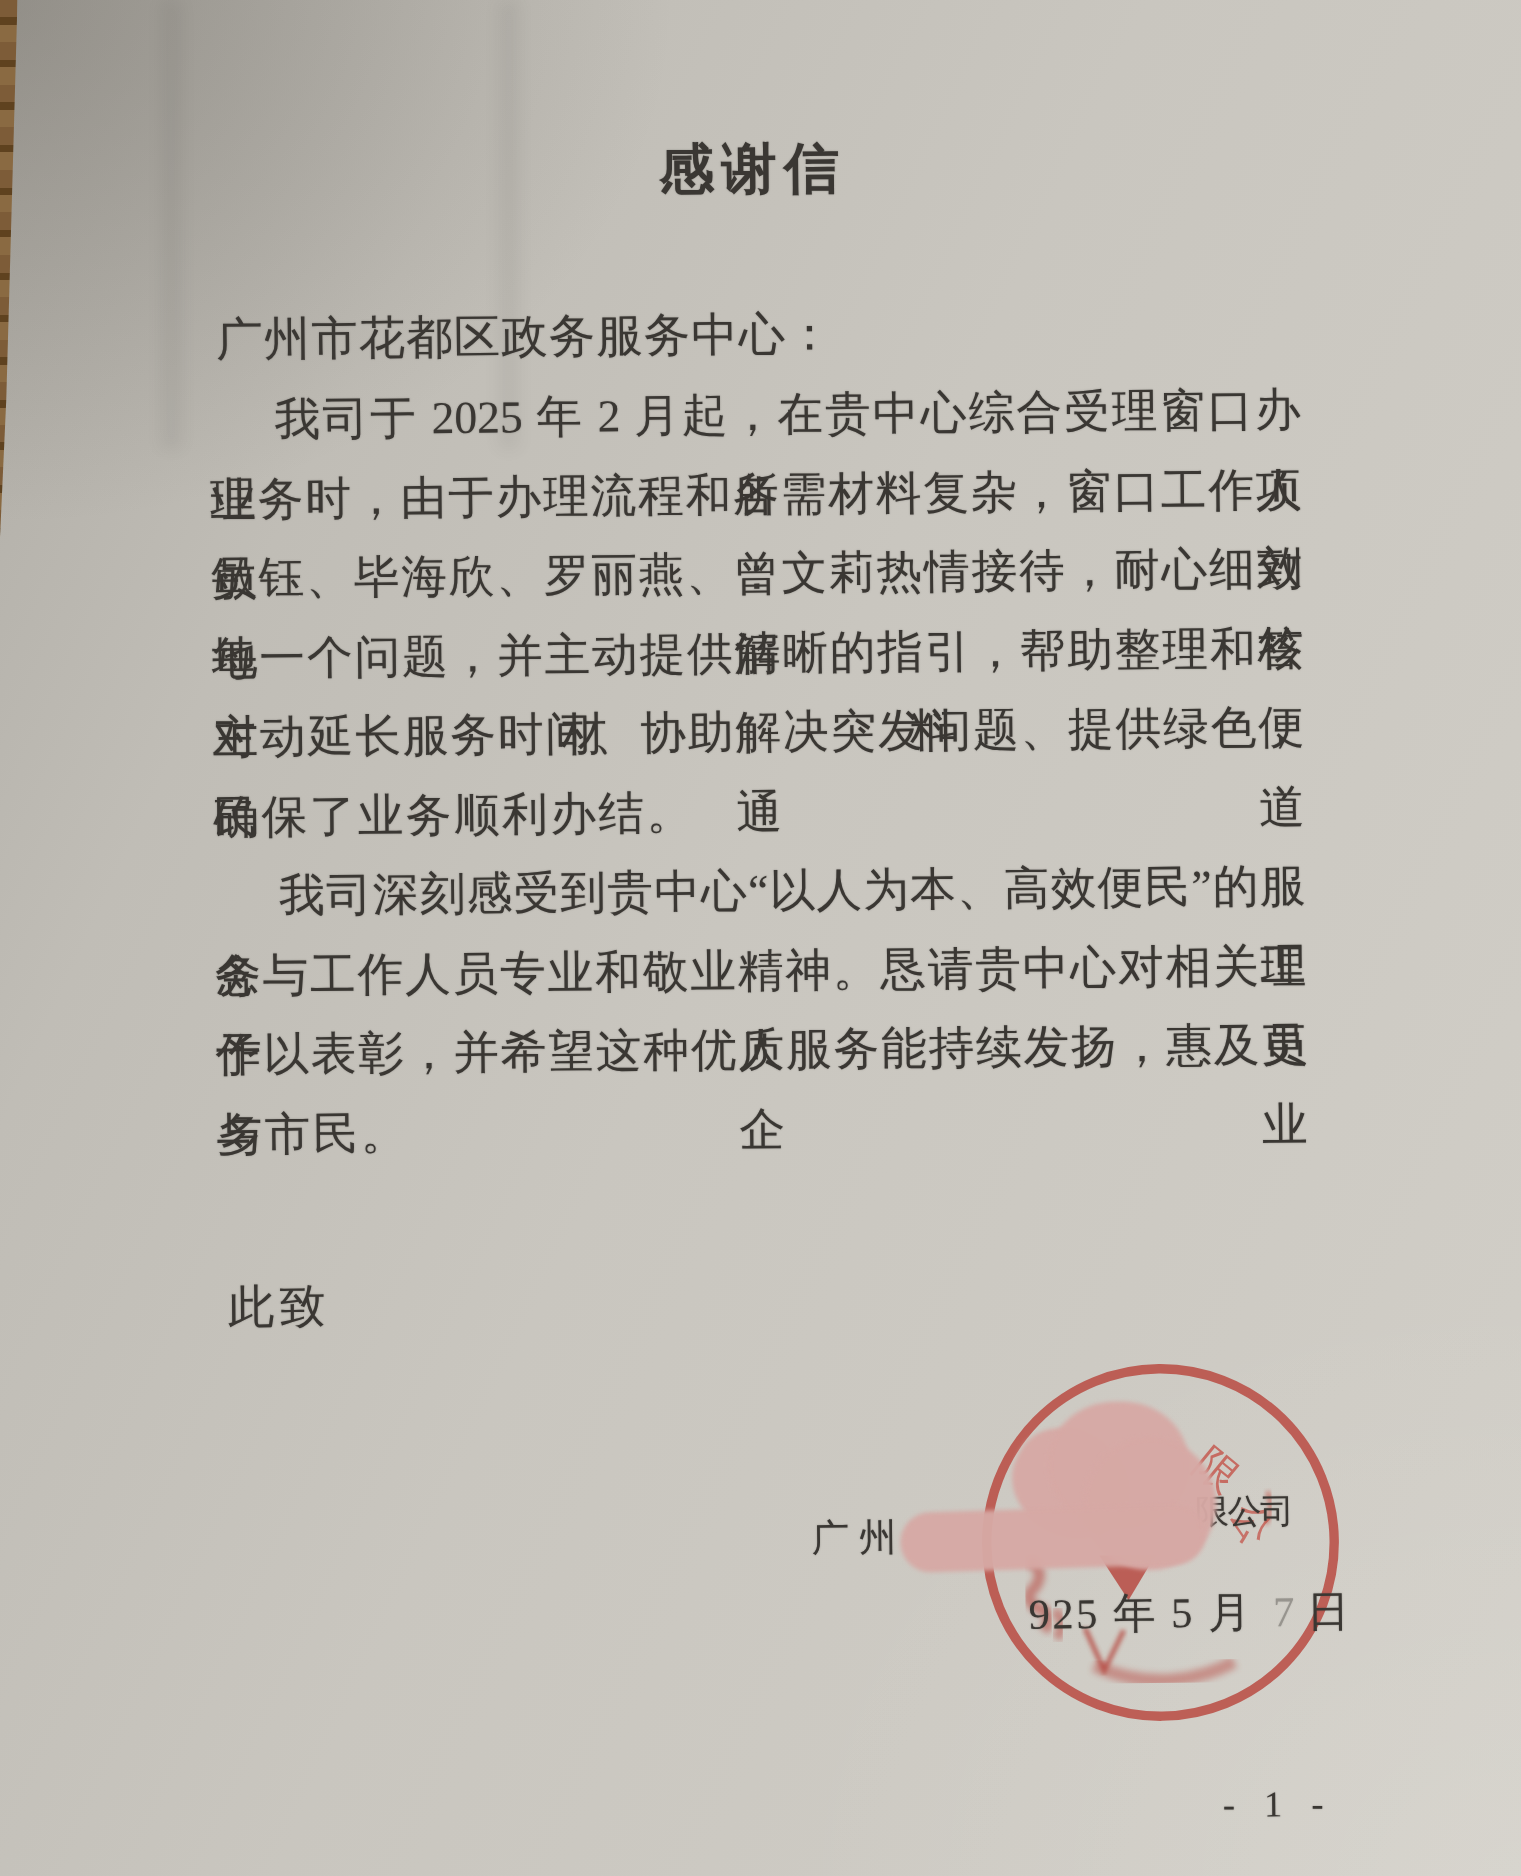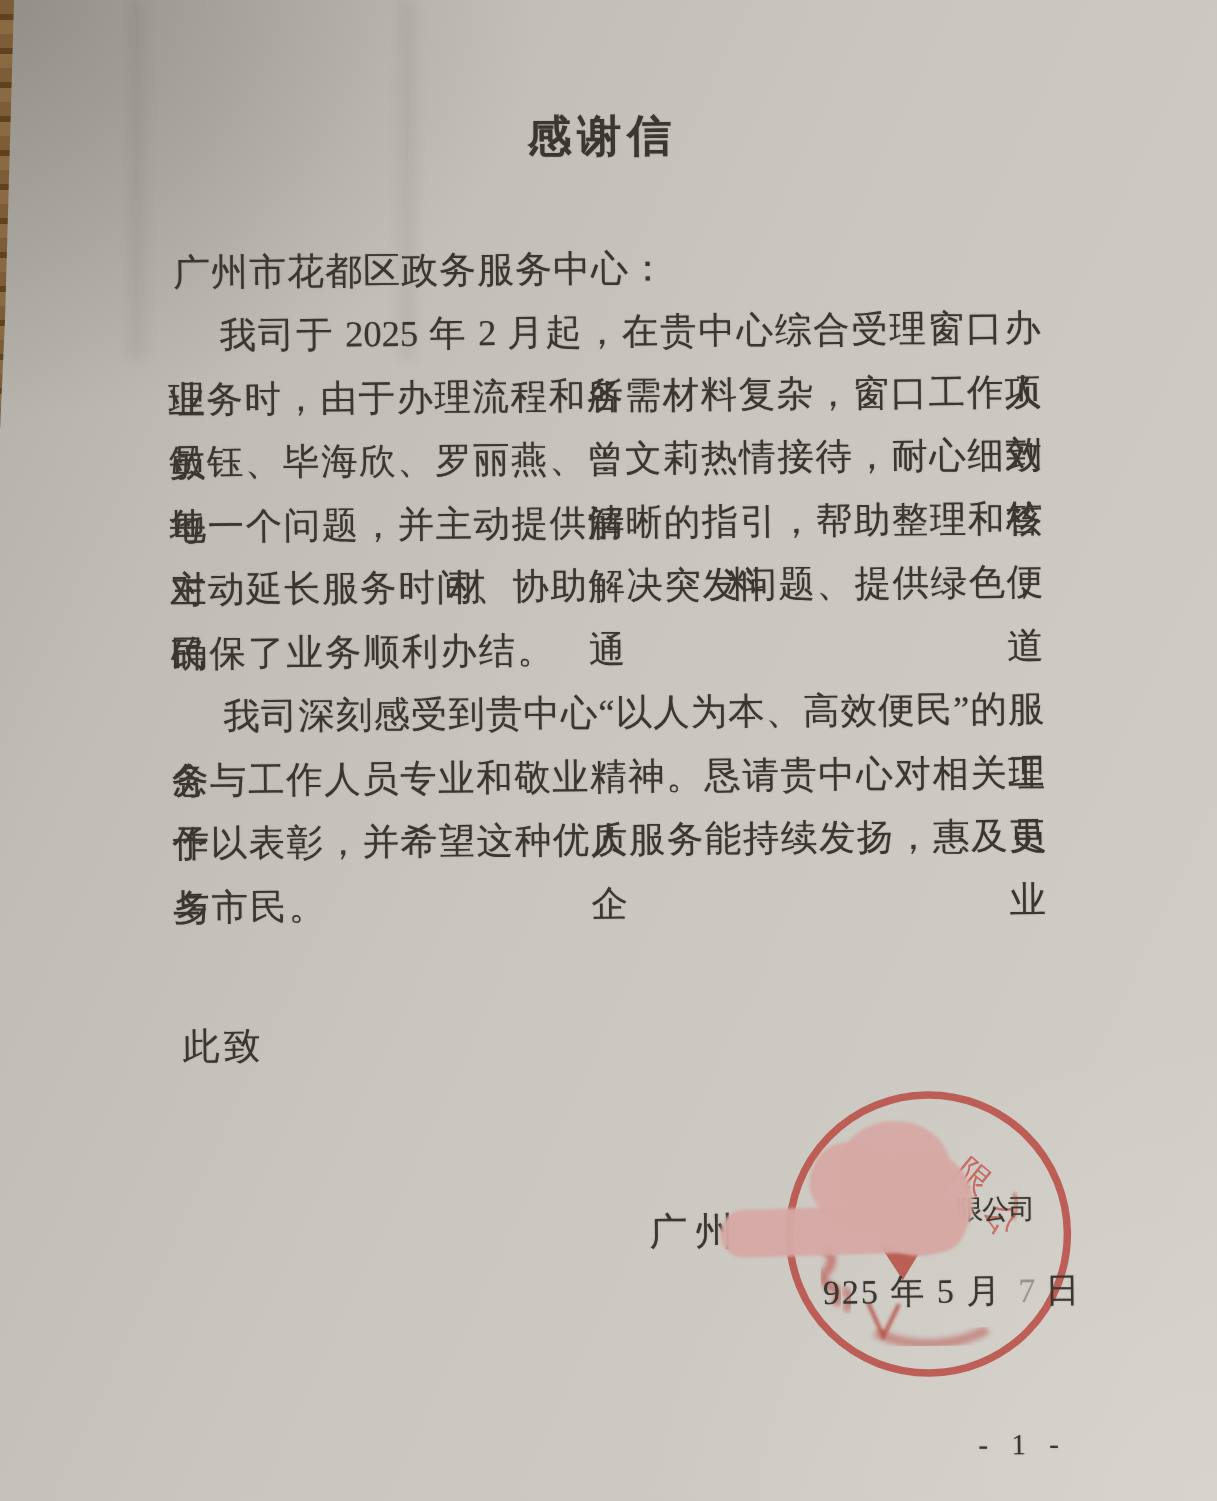--- a/index.html
+++ b/index.html
@@ -32,21 +32,21 @@
     position:absolute;left:0;top:106px;width:1217px;height:60px;
     text-align:center;font-family:"Liberation Sans","DejaVu Sans",sans-serif;
     font-weight:700;font-size:44px;letter-spacing:6px;line-height:60px;
   }
   .salutation{position:absolute;left:178px;top:238px;font-size:37px;line-height:62px;letter-spacing:1px;}
   .bodyblock{position:absolute;left:172px;top:300px;width:873px;font-size:36.5px;}
   .bline{height:63.5px;line-height:63.5px;text-align:justify;text-align-last:justify;}
   .bline.first{text-indent:52px;}
   .bline.last{text-align:left;text-align-last:left;letter-spacing:2px;}
   .closing{position:absolute;left:180px;top:1012px;font-size:37px;line-height:62px;letter-spacing:4px;font-family:Liberation Serif, serif;}
-  .sig-prefix{position:absolute;left:645px;top:1202px;font-size:38px;line-height:60px;letter-spacing:8px;}
+  .sig-prefix{position:absolute;left:645px;top:1202px;font-size:30px;line-height:60px;letter-spacing:8px;}
   .sig-suffix{position:absolute;left:952px;top:1184px;font-size:27px;line-height:58px;letter-spacing:-1px;}
   .dateline{position:absolute;left:818px;top:1264px;font-size:34px;line-height:62px;letter-spacing:2px;white-space:nowrap;}
   .dateline .day{opacity:.38;margin:0 8px;}
   .dateline .pre{margin-right:8px;}
   .pagenum{position:absolute;left:972px;top:1426px;font-size:29px;line-height:44px;letter-spacing:8px;}
   
   .stampwrap{position:absolute;left:778px;top:1091px;width:292px;height:292px;}
   
   .redact{position:absolute;background:rgba(214,169,164,.96);filter:blur(1.5px);z-index:5;}
   .blobA{left:805px;top:1148px;width:95px;height:82px;border-radius:46% 54% 50% 50%;transform:rotate(28deg);}

